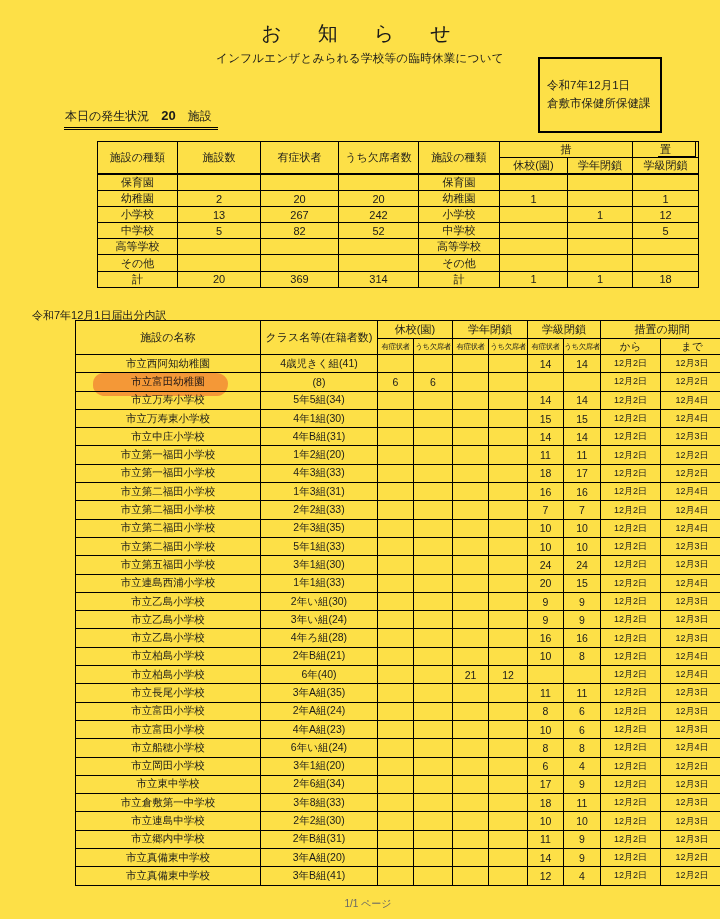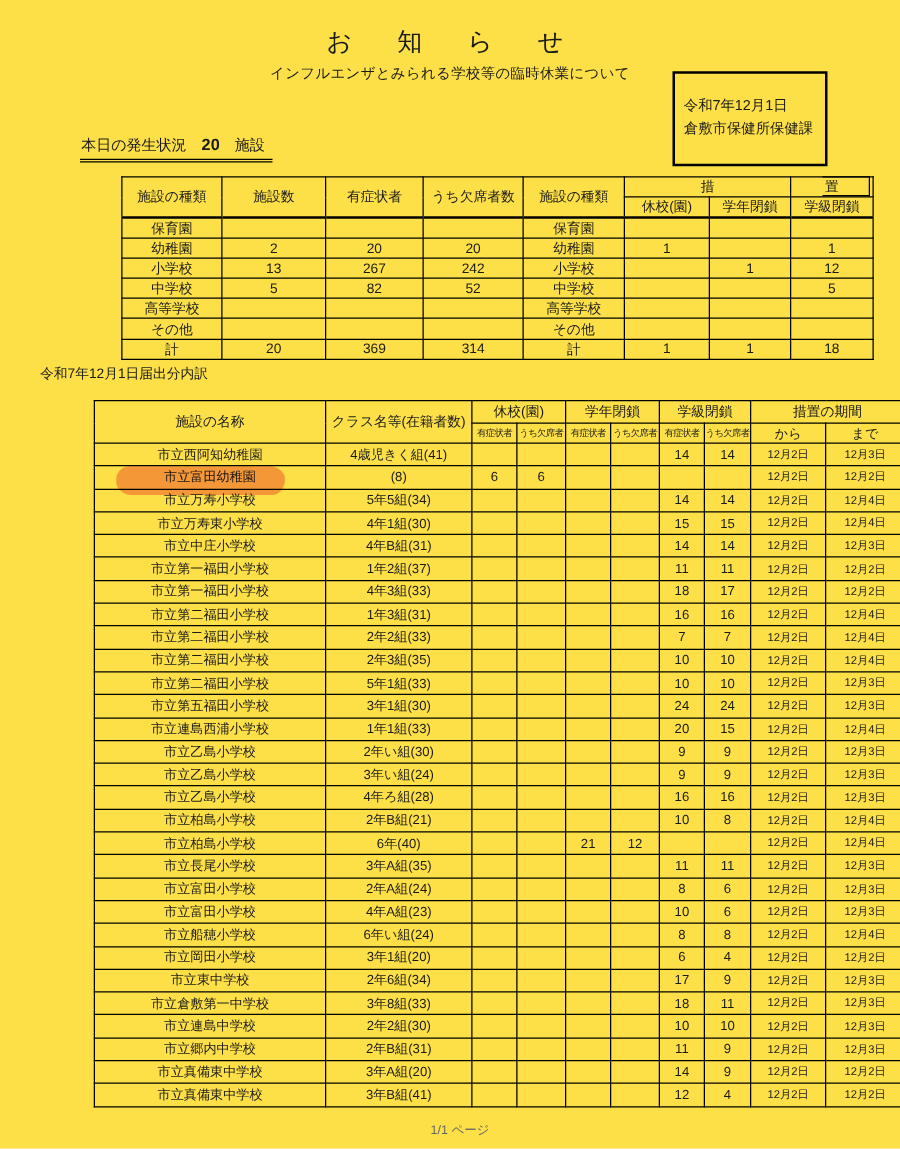--- a/index.html
+++ b/index.html
@@ -42,21 +42,21 @@
   .t2 thead .dot{border-left:1.5px dotted #000;}
   .t2 tbody td{height:17.3px;}
   .t2 tbody td:nth-child(4),
   .t2 tbody td:nth-child(6),
   .t2 tbody td:nth-child(8),
   .t2 tbody td:nth-child(10){border-left:1.5px dotted #000;}
   .t2 tbody td:nth-child(9),
   .t2 tbody td:nth-child(10){font-size:9px;}
 
   .footnote{position:absolute;left:55px;top:289px;font-size:10.5px;}
-  .breakdown-title{position:absolute;left:32px;top:291px;font-size:11px;}
+  .breakdown-title{position:absolute;left:32px;top:308px;font-size:11px;}
   .page-number{position:absolute;left:0;right:0;top:897px;text-align:center;font-size:10px;color:#666;padding-left:16px;}
 
   
   .highlight-marker{position:absolute;left:93px;top:373px;width:135px;height:23px;
          border-radius:12px 14px 12px 14px / 12px 12px 14px 12px;
          mix-blend-mode:multiply;pointer-events:none;}
 </style>
 </head>
 <body>
 
@@ -265,21 +265,21 @@
           <td></td>
           <td></td>
           <td></td>
           <td>14</td>
           <td>14</td>
           <td>12月2日</td>
           <td>12月3日</td>
         </tr>
         <tr>
           <td>市立第一福田小学校</td>
-          <td>1年2組(37)</td>
+          <td>1年2組(20)</td>
           <td></td>
           <td></td>
           <td></td>
           <td></td>
           <td>11</td>
           <td>11</td>
           <td>12月2日</td>
           <td>12月2日</td>
         </tr>
         <tr>

